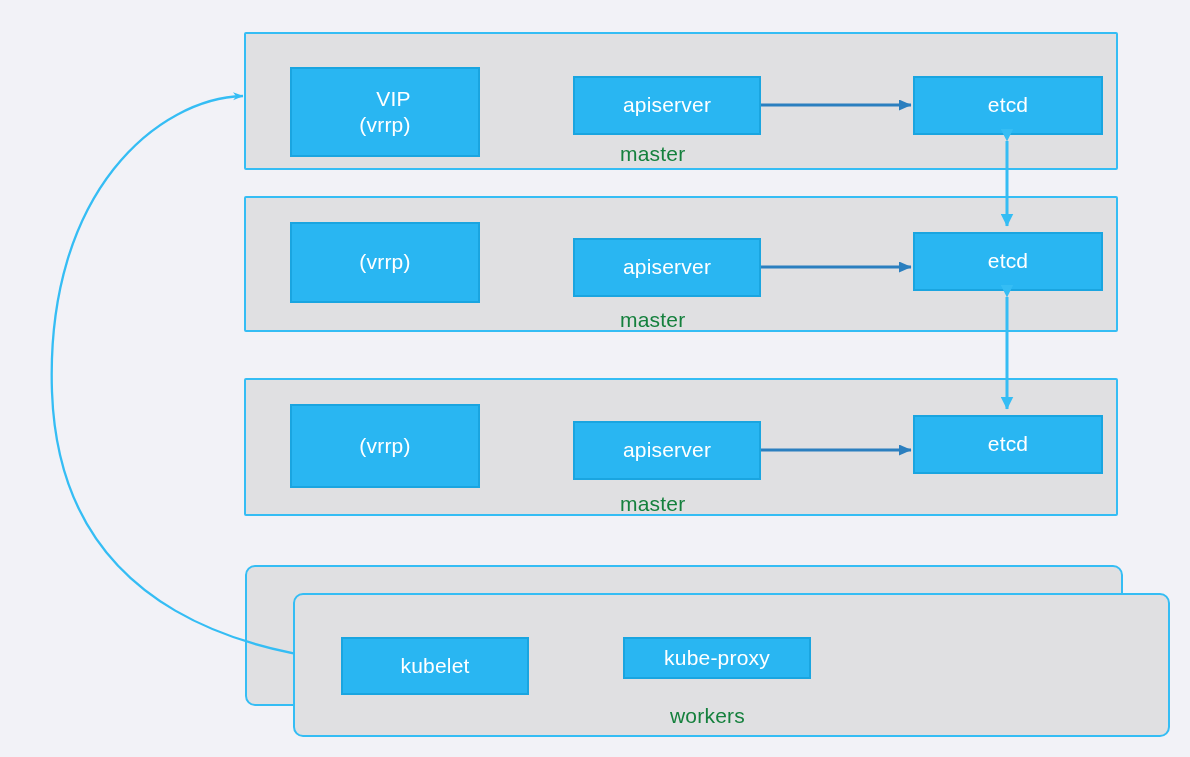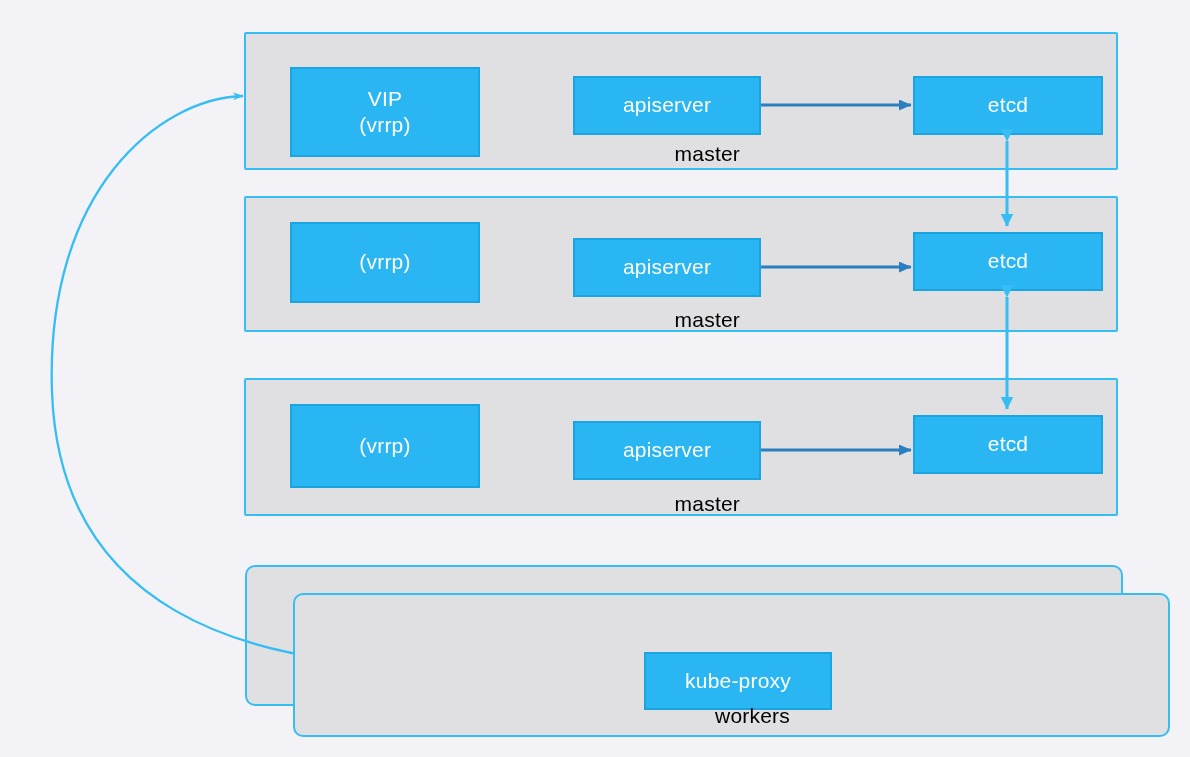--- a/index.html
+++ b/index.html
@@ -34,26 +34,26 @@
     align-items: center;
     justify-content: center;
     color: #ffffff;
     font-size: 21px;
     font-weight: 400;
     line-height: 1.25;
     text-align: center;
     letter-spacing: 0.2px;
   }
   .node .lines { display: block; }
-  .node .lines span { display: block; }
+  .node .lines span { display: block; text-align: right; }
   .panel-label {
     position: absolute;
-    color: #000000;
+    color: #15803d;
     font-size: 21px;
-    text-align: right;
+    text-align: left;
     white-space: nowrap;
     letter-spacing: 0.2px;
   }
   svg.overlay {
     position: absolute;
     left: 0;
     top: 0;
     width: 1190px;
     height: 757px;
     pointer-events: none;
@@ -135,22 +135,25 @@
     <defs>
       <marker id="lightArrow" markerWidth="11" markerHeight="9" refX="10" refY="4.5" orient="auto" markerUnits="userSpaceOnUse">
         <path d="M0,0.4 L10.5,4.5 L0,8.6 L3.1,4.5 Z" fill="#35bdf4"></path>
       </marker>
     </defs>
     <path d="M 420 665 C 250 664, 60 612, 52 392 C 45 190, 160 98, 243 96" fill="none" stroke="#35bdf4" stroke-width="2.3" marker-end="url(#lightArrow)"></path>
   </svg>
 
   <div class="panel panel-round" style="left:293px; top:593px; width:877px; height:144px;"></div>
 
+  <div class="node" style="left:341px; top:637px; width:188px; height:58px;">
+    <span>kubelet</span>
+  </div>
 
-  <div class="node" style="left:644px; top:637px; width:188px; height:58px;margin-top:15px;">
+  <div class="node" style="left:623px; top:637px; width:188px; height:42px;">
     <span>kube-proxy</span>
   </div>
 
   <div class="panel-label" style="left:670px; top:704px; width:120px;">workers</div>
 
   <svg class="overlay" viewBox="0 0 1190 757">
     <defs>
       <marker id="darkArrow" markerWidth="13" markerHeight="11" refX="12" refY="5.5" orient="auto" markerUnits="userSpaceOnUse">
         <path d="M0,0 L12.5,5.5 L0,11 Z" fill="#2b7fbf"></path>
       </marker>

